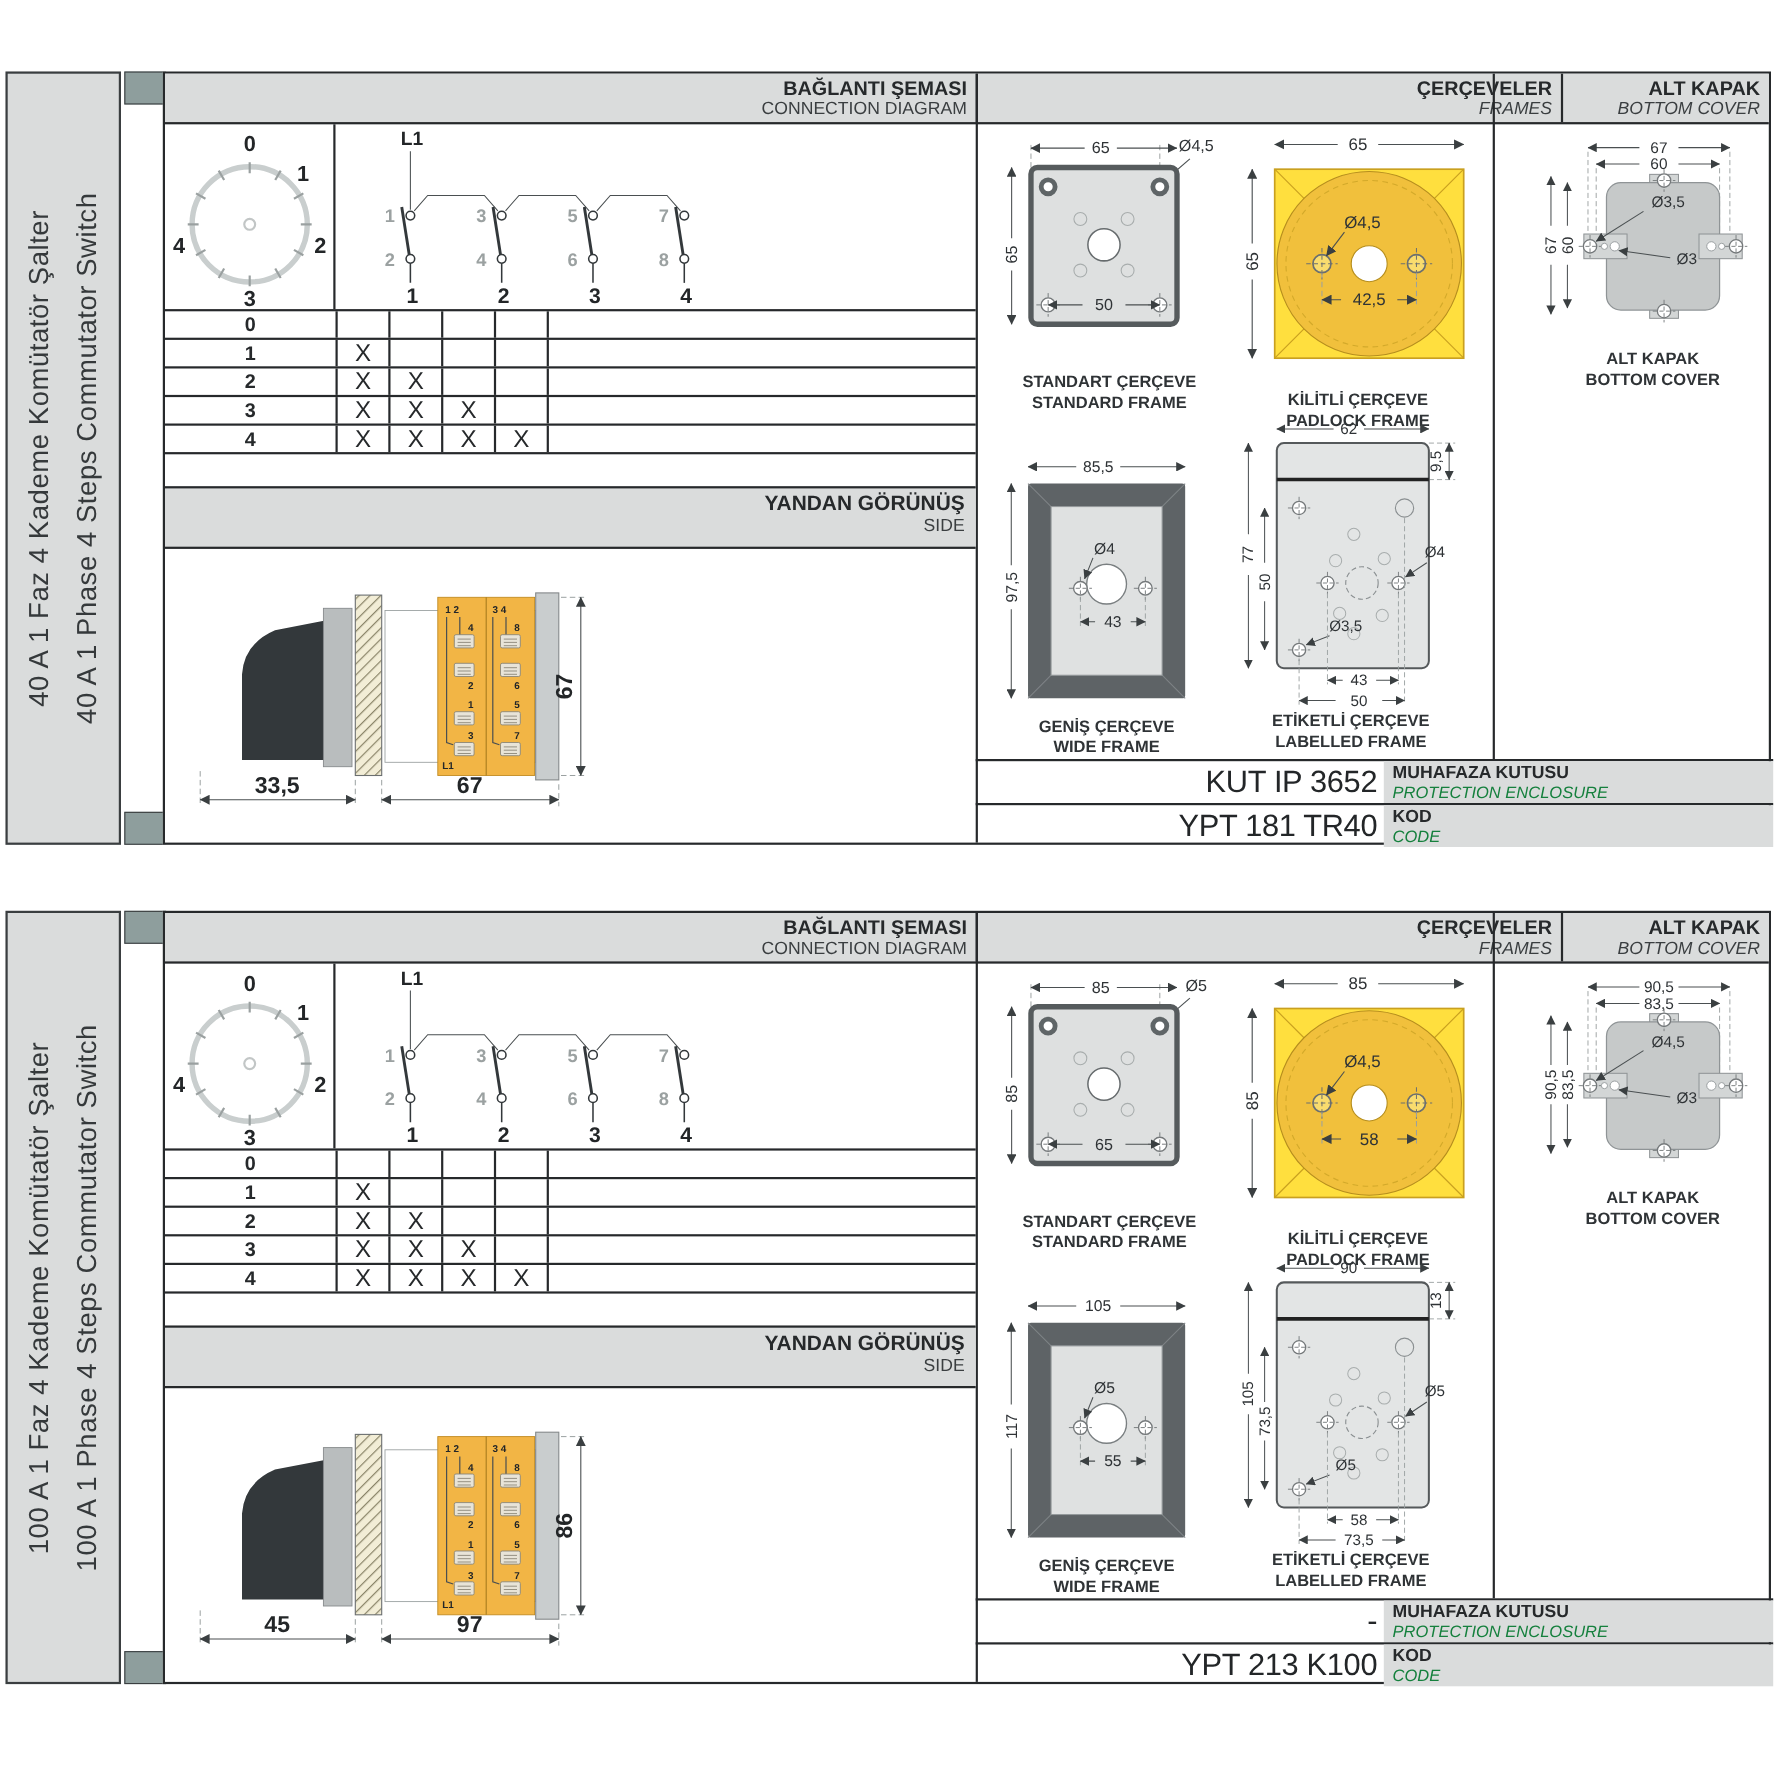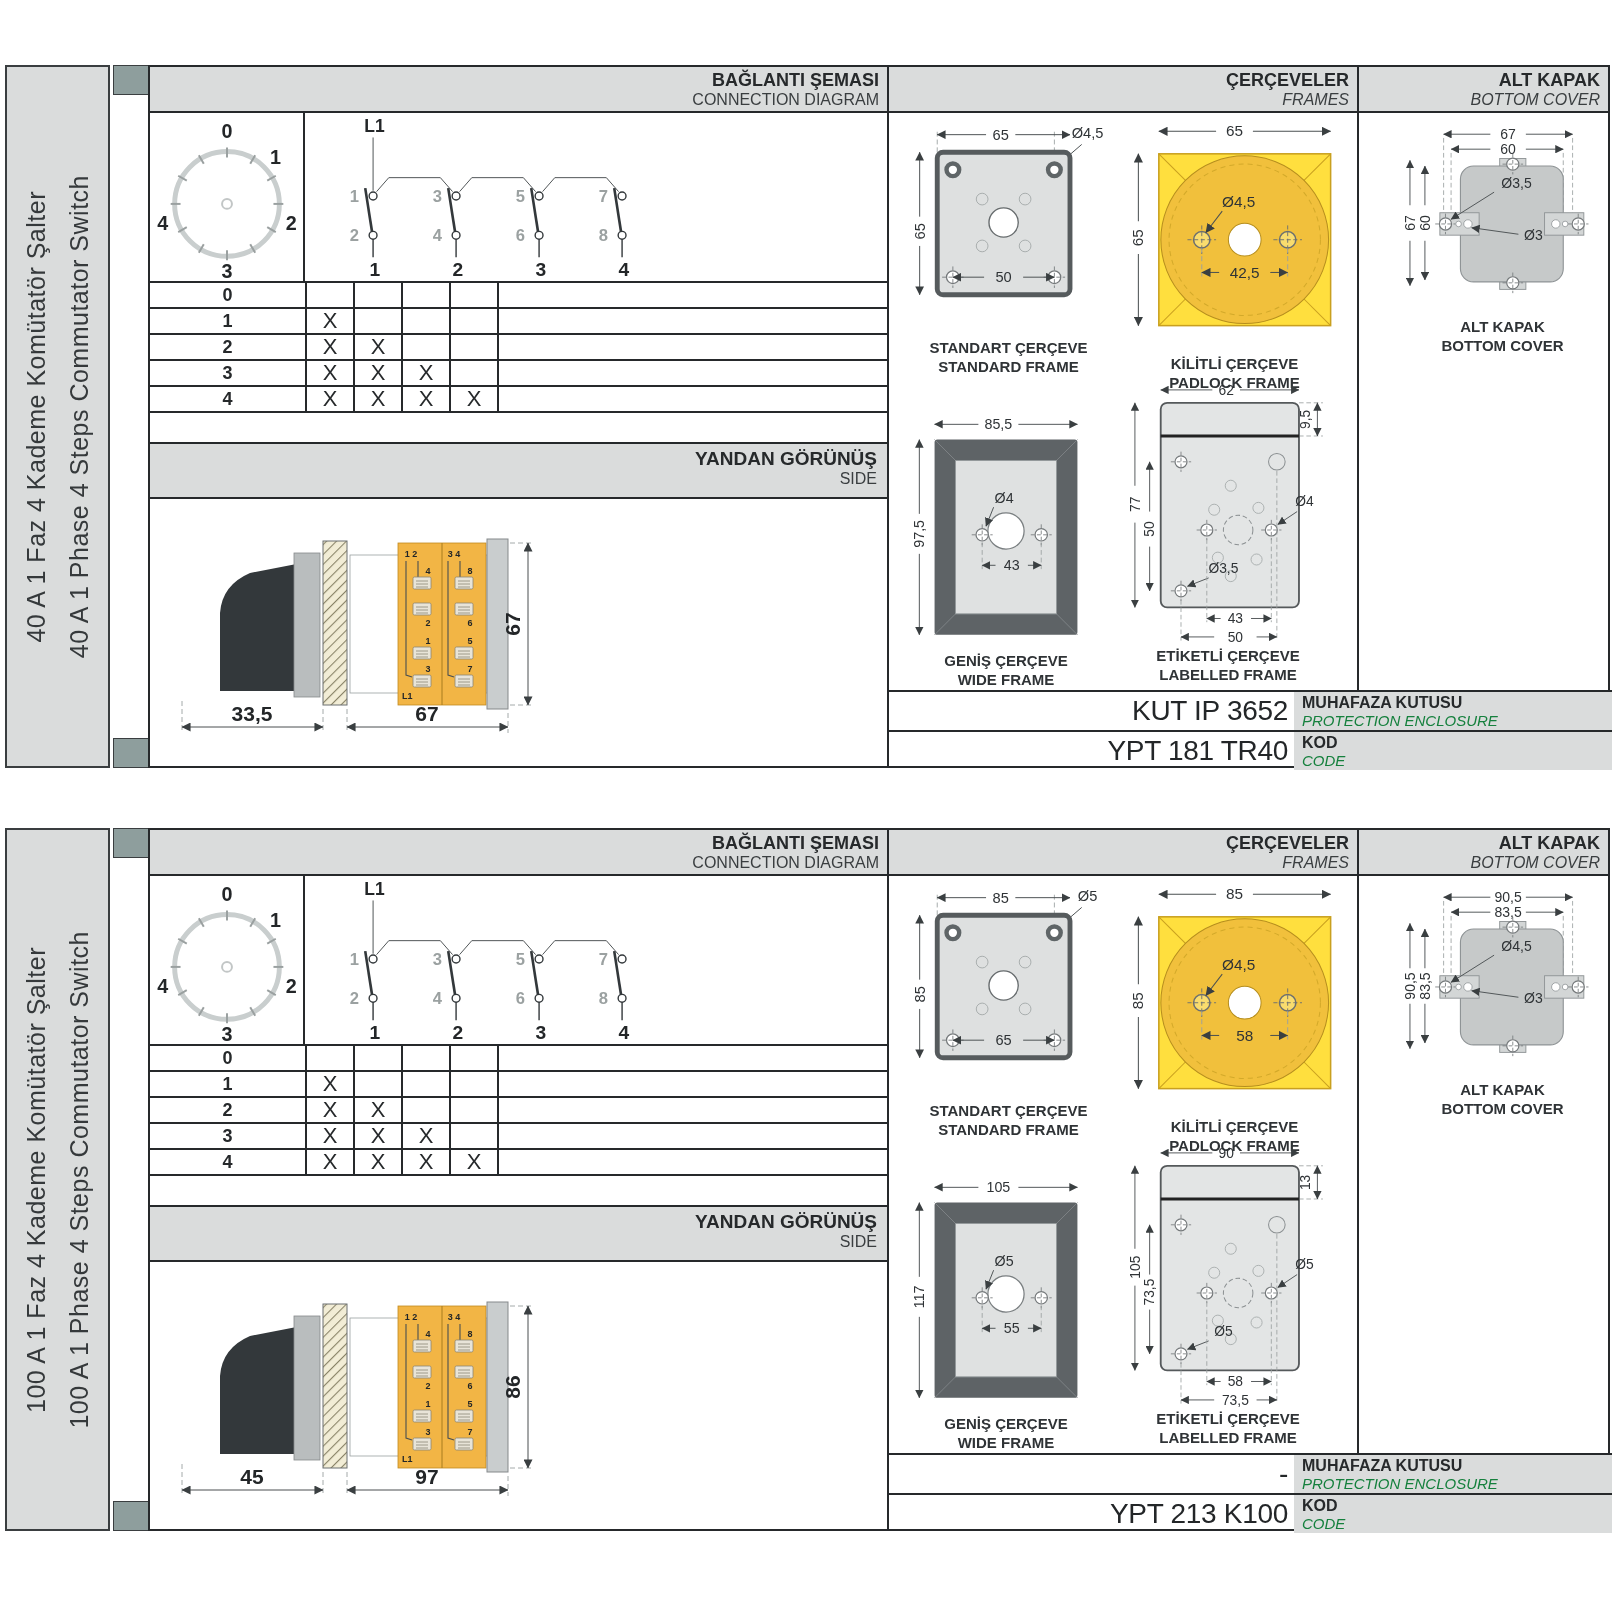--- a/index.html
+++ b/index.html
@@ -17,21 +17,21 @@
     white-space:nowrap;letter-spacing:.5px;}
   .sq{position:absolute;left:108px;width:38px;height:30px;background:#8E9E9D;border:1.5px solid #3A3E40;box-sizing:border-box;}
   .sqt{top:0;} .sqb{bottom:0;}
 
   
   .main{position:absolute;left:143px;top:0;width:1462px;height:703px;background:#fff;
     border:2px solid #26292B;box-sizing:border-box;}
   .hband{position:absolute;left:0;top:0;width:1458px;height:46px;display:flex;
     background:#DADCDC;border-bottom:2px solid #26292B;box-sizing:border-box;}
   .hcell{box-sizing:border-box;text-align:right;padding:3px 8px 0 0;}
-  .hc-a{width:737px;} .hc-b{width:470px;border-left:2px solid #26292B;} .hc-c{flex:1;border-left:2px solid #26292B;}
+  .hc-a{width:737px;} .hc-b{width:532px;border-left:2px solid #26292B;} .hc-c{flex:1;border-left:2px solid #26292B;}
   .htr{font-weight:bold;font-size:18px;line-height:21px;color:#26292B;}
   .hen{font-size:16px;line-height:18px;color:#3A3E40;}
   .it{font-style:italic;}
 
   .vl737{position:absolute;left:737px;top:0;height:699px;border-left:2px solid #26292B;}
   .vl1207{position:absolute;left:1207px;top:0;height:623px;border-left:2px solid #26292B;}
 
   
   .drow{position:absolute;left:0;top:46px;width:737px;height:170px;display:flex;
     border-bottom:2px solid #26292B;box-sizing:border-box;}
@@ -63,21 +63,21 @@
   .f-wide{left:756px;top:344px;width:200px;}
   .f-lab{left:972px;top:310px;width:212px;}
   .f-bc{left:1245px;top:56px;width:215px;}
   .fcap{text-align:center;font-weight:bold;font-size:15px;line-height:19px;color:#2F3336;margin-top:2px;}
 
   
   .vrow{position:absolute;left:737px;width:725px;height:40px;border-top:2px solid #26292B;
     box-sizing:border-box;display:flex;}
   .enc{top:623px;} .cod{top:663px;}
   .vv{flex:1;text-align:right;font-size:28px;letter-spacing:-.3px;color:#232628;line-height:37px;padding-right:6px;}
-  .vlab{width:318px;background:#DADCDC;box-sizing:border-box;padding:1px 0 0 8px;}
+  .vlab{width:354px;background:#DADCDC;box-sizing:border-box;padding:1px 0 0 8px;}
   .vlt{font-weight:bold;font-size:16px;line-height:19px;}
   .vle{font-style:italic;font-size:15px;line-height:17px;color:#15803d;}
 
   
   svg text{font-family:"Liberation Sans",sans-serif;}
   .dt{font-size:15px;fill:#2F3336;}
   .dtb{font-size:21px;font-weight:bold;fill:#232628;}
   .gt{font-size:19px;font-weight:bold;fill:#9BA1A1;}
   .bt{font-size:22px;font-weight:bold;fill:#232628;}
   .lt{font-size:20px;font-weight:bold;fill:#232628;}

